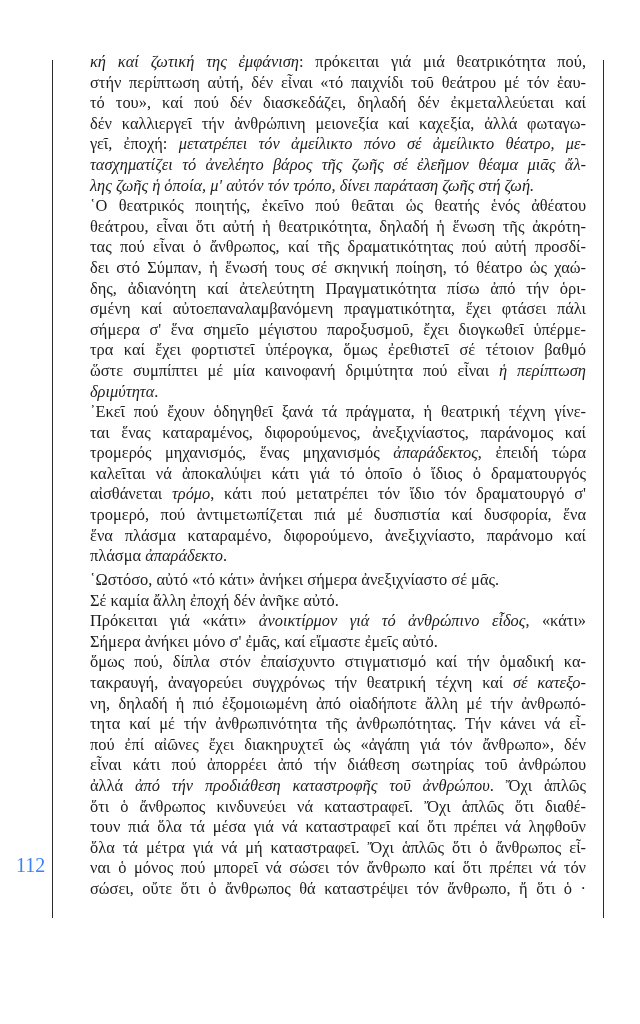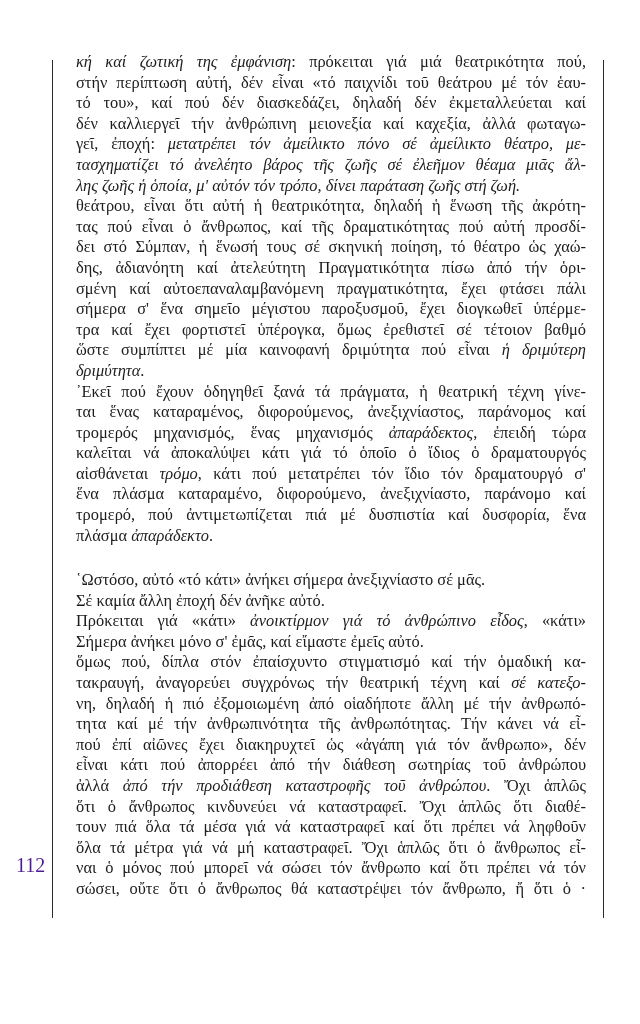--- a/index.html
+++ b/index.html
@@ -7,67 +7,68 @@
     width: 640px; height: 1024px; overflow: hidden;
     background: #ffffff; position: relative;
     font-family: "Liberation Serif", "DejaVu Serif", serif;
     color: #1c1c1c;
   }
   .rule { position: absolute; width: 1px; background: #2a2a2a; }
   .rule.left { left: 52px; top: 60px; height: 858px; }
   .rule.right { left: 603px; top: 60px; height: 858px; }
   .page-number {
     position: absolute; left: 16px; top: 854px;
-    font-size: 20px; color: #4c1d95;
+    font-size: 20px; color: #3b82f6;
   }
   .text-block {
     position: absolute; left: 76px; width: 510px;
     font-size: 16.4px; line-height: 20.6px;
   }
   .block-1 { top: 52px; }
   .block-2 { top: 570px; }
   .line {
     display: block; white-space: nowrap;
-    text-align: justify; text-align-last: justify; height: 20.6px;
+    text-align: justify; text-align-last: justify; height: 20.6px; margin-left: 14px;
   }
   .line.last { text-align-last: left; }
   .it { font-style: italic; }
 </style>
 </head>
 <body>
 
 <div class="rule left"></div>
 <div class="rule right"></div>
 
 <div class="page-number">112</div>
 
 <div class="text-block block-1">
     <span class="line"><span class="it">κή καί ζωτική της ἐμφάνιση</span><span>: πρόκειται γιά μιά θεατρικότητα πού,</span></span>
     <span class="line"><span>στήν περίπτωση αὐτή, δέν εἶναι «τό παιχνίδι τοῦ θεάτρου μέ τόν ἑαυ-</span></span>
     <span class="line"><span>τό του», καί πού δέν διασκεδάζει, δηλαδή δέν ἐκμεταλλεύεται καί</span></span>
     <span class="line"><span>δέν καλλιεργεῖ τήν ἀνθρώπινη μειονεξία καί καχεξία, ἀλλά φωταγω-</span></span>
     <span class="line"><span>γεῖ, ἐποχή: </span><span class="it">μετατρέπει τόν ἀμείλικτο πόνο σέ ἀμείλικτο θέατρο, με-</span></span>
     <span class="line"><span class="it">τασχηματίζει τό ἀνελέητο βάρος τῆς ζωῆς σέ ἐλεῆμον θέαμα μιᾶς ἄλ-</span></span>
     <span class="line last"><span class="it">λης ζωῆς ἡ ὁποία, μ' αὐτόν τόν τρόπο, δίνει παράταση ζωῆς στή ζωή.</span></span>
+    <span class="line"><span>῾Ο θεατρικός ποιητής, ἐκεῖνο πού θεᾶται ὡς θεατής ἑνός ἀθέατου</span></span>
     <span class="line"><span>θεάτρου, εἶναι ὅτι αὐτή ἡ θεατρικότητα, δηλαδή ἡ ἕνωση τῆς ἀκρότη-</span></span>
     <span class="line"><span>τας πού εἶναι ὁ ἄνθρωπος, καί τῆς δραματικότητας πού αὐτή προσδί-</span></span>
     <span class="line"><span>δει στό Σύμπαν, ἡ ἕνωσή τους σέ σκηνική ποίηση, τό θέατρο ὡς χαώ-</span></span>
     <span class="line"><span>δης, ἀδιανόητη καί ἀτελεύτητη Πραγματικότητα πίσω ἀπό τήν ὁρι-</span></span>
     <span class="line"><span>σμένη καί αὐτοεπαναλαμβανόμενη πραγματικότητα, ἔχει φτάσει πάλι</span></span>
     <span class="line"><span>σήμερα σ' ἕνα σημεῖο μέγιστου παροξυσμοῦ, ἔχει διογκωθεῖ ὑπέρμε-</span></span>
     <span class="line"><span>τρα καί ἔχει φορτιστεῖ ὑπέρογκα, ὅμως ἐρεθιστεῖ σέ τέτοιον βαθμό</span></span>
-    <span class="line"><span>ὥστε συμπίπτει μέ μία καινοφανή δριμύτητα πού εἶναι </span><span class="it">ἡ δριμύτερη</span></span>
+    <span class="line"><span>ὥστε συμπίπτει μέ μία καινοφανή δριμύτητα πού εἶναι </span><span class="it">ἡ περίπτωση</span></span>
     <span class="line last"><span class="it">δριμύτητα</span><span>.</span></span>
     <span class="line"><span>᾽Εκεῖ πού ἔχουν ὁδηγηθεῖ ξανά τά πράγματα, ἡ θεατρική τέχνη γίνε-</span></span>
     <span class="line"><span>ται ἕνας καταραμένος, διφορούμενος, ἀνεξιχνίαστος, παράνομος καί</span></span>
     <span class="line"><span>τρομερός μηχανισμός, ἕνας μηχανισμός </span><span class="it">ἀπαράδεκτος</span><span>, ἐπειδή τώρα</span></span>
     <span class="line"><span>καλεῖται νά ἀποκαλύψει κάτι γιά τό ὁποῖο ὁ ἴδιος ὁ δραματουργός</span></span>
     <span class="line"><span>αἰσθάνεται </span><span class="it">τρόμο</span><span>, κάτι πού μετατρέπει τόν ἴδιο τόν δραματουργό σ'</span></span>
+    <span class="line"><span>τρομερό, πού ἀντιμετωπίζεται πιά μέ δυσπιστία καί δυσφορία, ἕνα</span></span>
     <span class="line"><span>ἕνα πλάσμα καταραμένο, διφορούμενο, ἀνεξιχνίαστο, παράνομο καί</span></span>
-    <span class="line"><span>τρομερό, πού ἀντιμετωπίζεται πιά μέ δυσπιστία καί δυσφορία, ἕνα</span></span>
     <span class="line last"><span>πλάσμα </span><span class="it">ἀπαράδεκτο</span><span>.</span></span>
   </div>
 <div class="text-block block-2">
     <span class="line last"><span>῾Ωστόσο, αὐτό «τό κάτι» ἀνήκει σήμερα ἀνεξιχνίαστο σέ μᾶς.</span></span>
     <span class="line last"><span>Σέ καμία ἄλλη ἐποχή δέν ἀνῆκε αὐτό.</span></span>
     <span class="line"><span>Πρόκειται γιά «κάτι» </span><span class="it">ἀνοικτίρμον γιά τό ἀνθρώπινο εἶδος</span><span>, «κάτι»</span></span>
     <span class="line last"><span>Σήμερα ἀνήκει μόνο σ' ἐμᾶς, καί εἴμαστε ἐμεῖς αὐτό.</span></span>
     <span class="line"><span>ὅμως πού, δίπλα στόν ἐπαίσχυντο στιγματισμό καί τήν ὁμαδική κα-</span></span>
     <span class="line"><span>τακραυγή, ἀναγορεύει συγχρόνως τήν θεατρική τέχνη καί </span><span class="it">σέ κατεξο-</span></span>
     <span class="line"><span>νη, δηλαδή ἡ πιό ἐξομοιωμένη ἀπό οἱαδήποτε ἄλλη μέ τήν ἀνθρωπό-</span></span>

